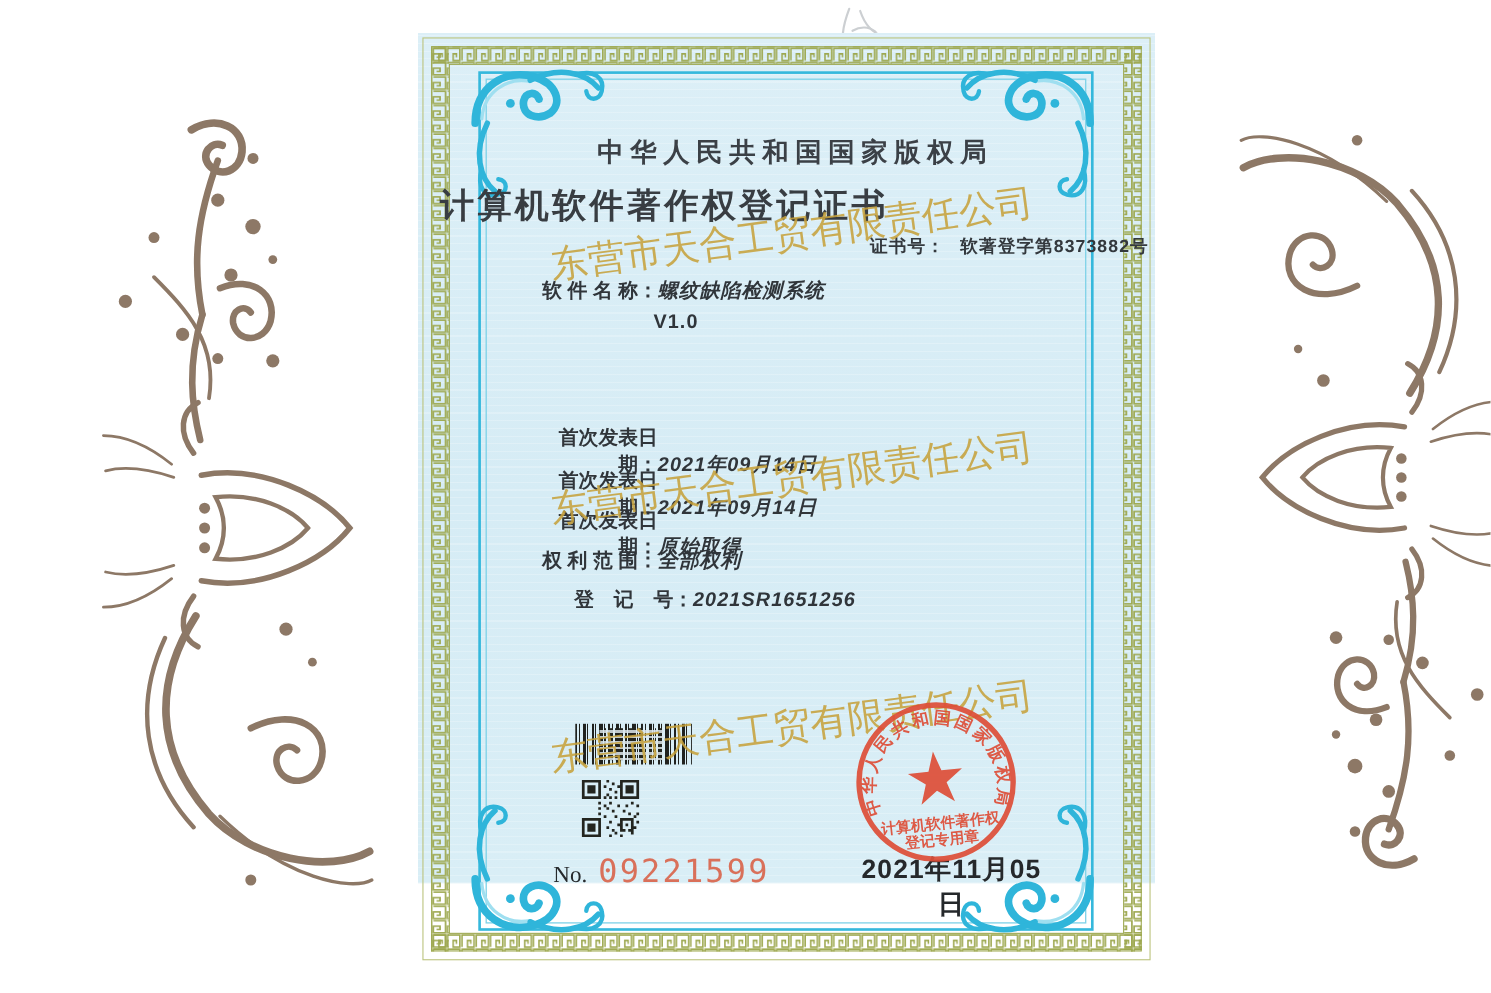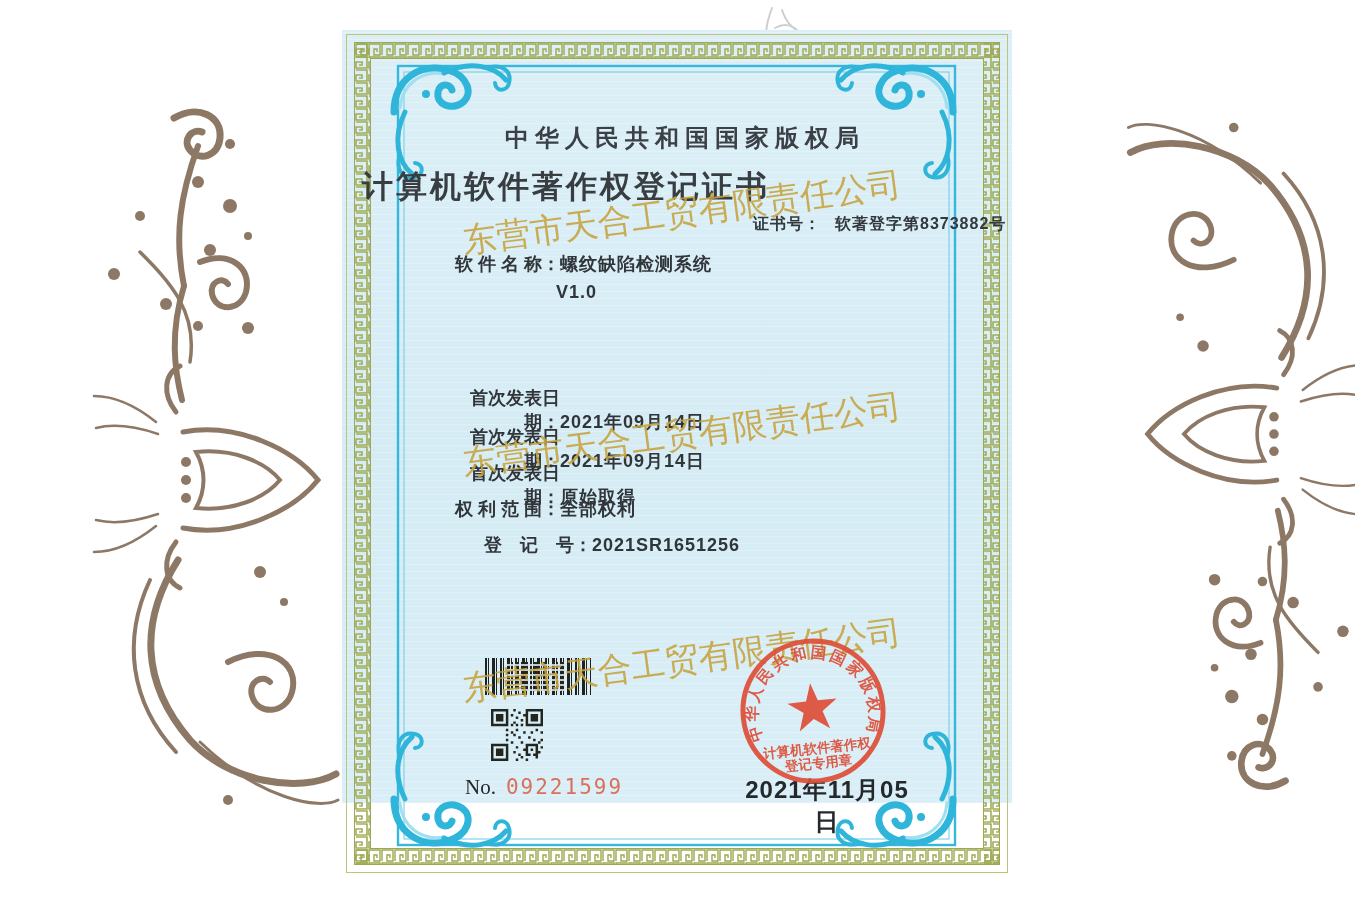--- a/index.html
+++ b/index.html
@@ -5,21 +5,21 @@
   html,body{margin:0;padding:0;}
   body{
     width:1355px;height:903px;position:relative;overflow:hidden;
     background:#ffffff;
     font-family:"Liberation Sans", sans-serif;
   }
   .flourish{position:absolute;pointer-events:none;}
   .flourish.right{transform:scale(-1,-1);}
   
   .cert{
-    position:absolute;left:342px;top:30px;width:670px;height:773px;
+    position:absolute;left:380px;top:30px;width:670px;height:773px;
     background:
       repeating-linear-gradient(0deg, rgba(255,255,255,.22) 0 1px, rgba(255,255,255,0) 1px 7px),
       linear-gradient(180deg,#dceff7 0%, #d6ecf5 55%, #d9eef6 100%);
   }
   .border-svg{position:absolute;left:0;top:0;}
   
   .authority{
     position:absolute;left:20px;right:4px;top:92px;text-align:center;
     font-family:"Liberation Serif", serif;font-weight:bold;
     font-size:24px;letter-spacing:6px;color:#3b4046;
@@ -29,21 +29,21 @@
     font-family:"Liberation Serif", serif;font-weight:bold;
     font-size:31px;letter-spacing:3px;color:#383d42;
   }
   .certno{
     position:absolute;top:184px;left:411px;
     font-size:16px;font-weight:bold;color:#33383d;letter-spacing:1px;
   }
   .certno .lbl{margin-right:14px;}
   .field{position:absolute;left:98px;font-size:18px;font-weight:600;color:#30353a;}
   .field .flabel{display:inline-block;width:120px;letter-spacing:0;text-align:right;}
-  .field .fvalue{margin-left:0px;letter-spacing:1px;}
+  .field .fvalue{margin-left:0px;letter-spacing:1px;font-style:italic;}
   .field .fvalue2{margin-left:116px;margin-top:6px;letter-spacing:1px;}
   .f0{top:222px;}
   .f1{top:286px;}
   .f2{top:356px;}
   .f3{top:395px;}
   .f4{top:431px;}
   .f5{top:467px;}
   .f6{top:503px;margin-left:32px;}
   .statement{
     position:absolute;left:98px;top:540px;width:505px;
@@ -66,21 +66,21 @@
       repeating-linear-gradient(0deg, rgba(220,230,235,.85) 0 2px, rgba(0,0,0,0) 2px 5px),
       repeating-linear-gradient(90deg, #23251f 0 3px, rgba(0,0,0,0) 3px 5px, #23251f 5px 6px, rgba(0,0,0,0) 6px 9px);
   }
   .qr{position:absolute;left:148px;top:679px;}
   .serial{
     position:absolute;left:123px;top:745px;font-size:21px;color:#26292c;
     font-family:"Liberation Serif", serif;
   }
   .serial .num{
     font-family:"DejaVu Sans Mono", monospace;color:#d9705a;
-    font-size:21px;letter-spacing:2px;margin-left:10px;
+    font-size:29px;letter-spacing:2px;margin-left:10px;
   }
   
   .seal{position:absolute;left:396px;top:606px;transform:rotate(-6deg);opacity:.93;}
   .seal-date{
     position:absolute;left:400px;top:744px;width:170px;text-align:center;
     font-size:24px;font-weight:bold;color:#25282b;letter-spacing:1px;
   }
   
   .wm{
     position:absolute;width:470px;text-align:center;

